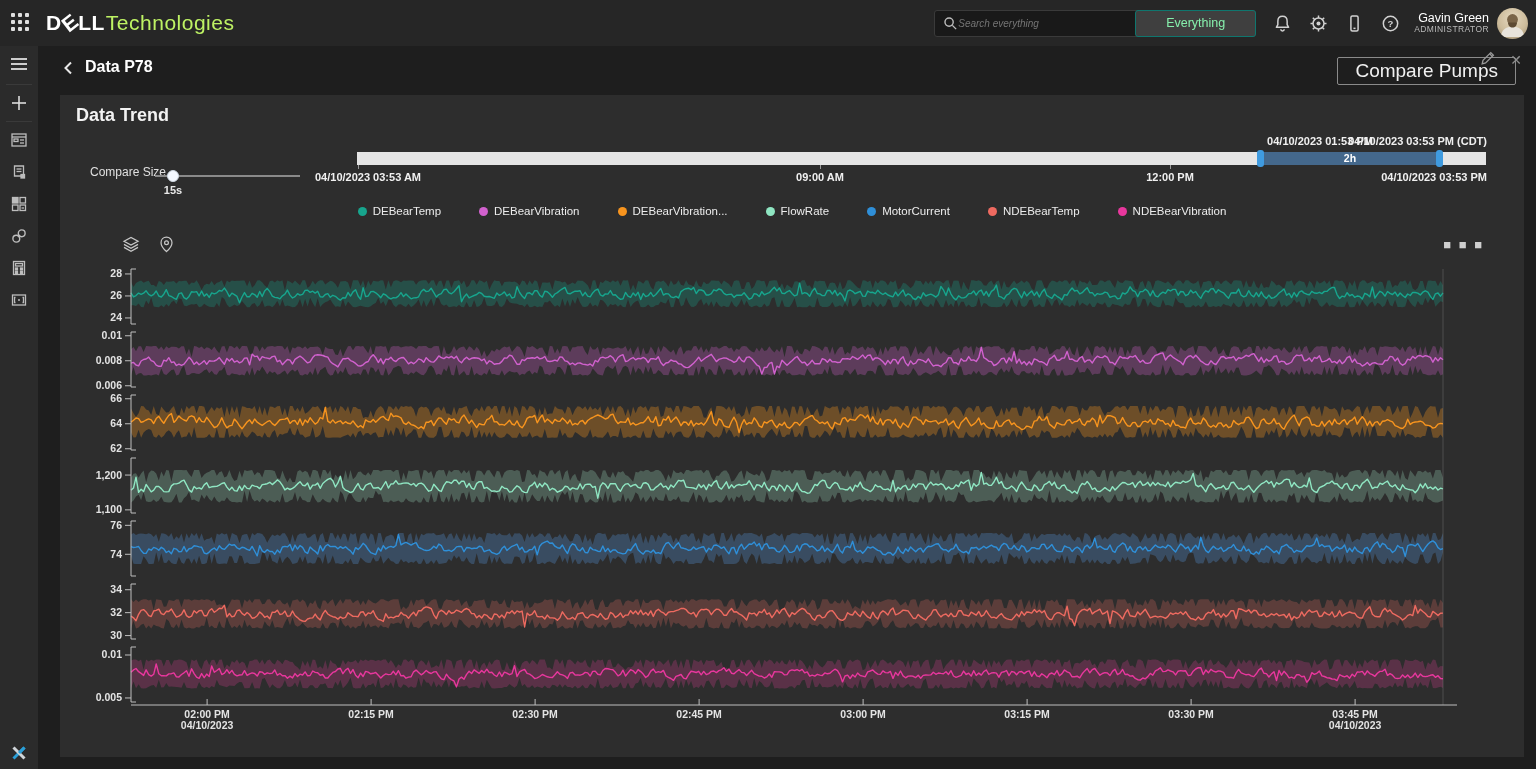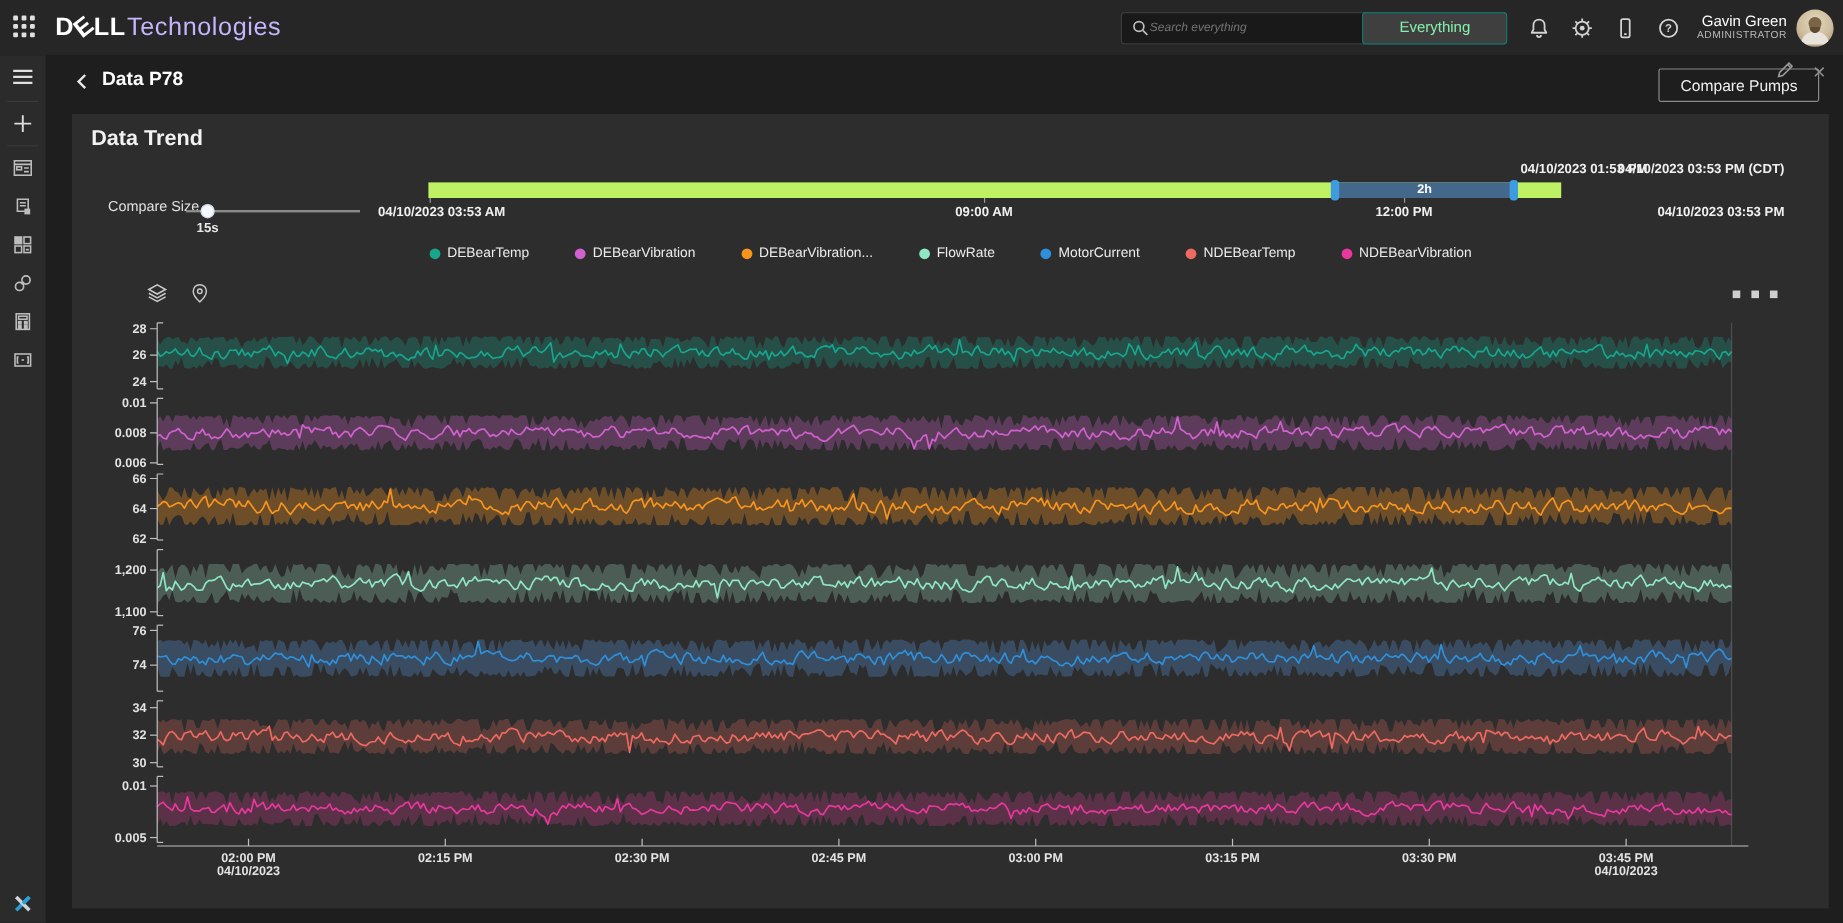--- a/index.html
+++ b/index.html
@@ -9,21 +9,21 @@
   
   .topbar { position:absolute; top:0; left:0; width:1536px; height:46px; background:#262626;
     display:flex; align-items:center; padding:0 8px 0 10px; z-index:30; }
   .appgrid { width:22px; height:22px; display:grid; grid-template-columns:repeat(3,6px);
     grid-template-rows:repeat(3,6px); gap:1px; margin-right:14px; cursor:pointer; }
   .appgrid i { width:4px; height:4px; background:#e0e0e0; border-radius:1px; margin:auto; }
   .brand { display:flex; align-items:baseline; color:#fff; font-size:21px; letter-spacing:.5px; }
   .brand .b1 { font-weight:bold; }
   .brand .be { font-weight:bold; display:inline-block; transform:rotate(-38deg); margin:0 1px; }
   .brand .b2 { font-weight:bold; margin-right:1px; }
-  .brand .b3 { font-weight:300; color:#c4b5fd; }
+  .brand .b3 { font-weight:300; color:#bef264; }
   .search { margin-left:auto; width:322px; height:27px; background:#191919; border:1px solid #3a3a3a;
     border-radius:3px; display:flex; align-items:center; padding-left:8px; }
   .search input { flex:1; background:transparent; border:none; outline:none; color:#cfcfcf;
     font-style:italic; font-size:10px; font-family:"Liberation Sans",sans-serif; }
   .scope-btn { height:27px; margin-right:-1px; padding:0 30px; background:#3f3f3f; border:1px solid #0f766e;
     border-radius:3px; color:#86efac; font-size:12.5px; cursor:pointer; display:flex; align-items:center; }
   .tb-icons { display:flex; align-items:center; gap:12px; margin:0 12px 0 14px; }
   .tb-icon { width:24px; height:24px; display:flex; align-items:center; justify-content:center; cursor:pointer; }
   .userblock { text-align:right; margin-right:8px; line-height:1.15; cursor:pointer; }
   .user-name { font-size:12.5px; color:#fff; }
@@ -38,37 +38,37 @@
   .side-item.burger { height:36px; border-bottom:0; }
   .side-sep { height:1px; background:#3a3a3a; margin:2px 6px; }
   .side-logo { position:absolute; bottom:8px; left:0; width:38px; display:flex; justify-content:center; }
 
   
   .main { position:absolute; top:46px; left:38px; width:1498px; height:723px; background:#1e1e1e; }
   .page-header { position:absolute; top:0; left:0; right:0; height:48px; }
   .back-btn { position:absolute; left:22px; top:13px; width:18px; height:18px; cursor:pointer; }
   .page-title { position:absolute; left:47px; top:12px; font-size:16px; font-weight:bold; color:#fff; }
   .compare-btn { position:absolute; right:20px; top:11px; height:28px; padding:0 17px; background:transparent;
-    border:1px solid #8a8a8a; border-radius:2px; color:#f0f0f0; font-size:13px; cursor:pointer;
+    border:1px solid #8a8a8a; border-radius:2px; color:#f0f0f0; font-size:19px; cursor:pointer;
     font-family:"Liberation Sans",sans-serif; }
   .hdr-edit { position:absolute; right:40px; top:4px; cursor:pointer; z-index:5; }
   .hdr-close { position:absolute; right:14px; top:6px; cursor:pointer; z-index:5; font-size:14px; color:#8f8f8f; }
 
   
   .panel { position:absolute; left:22px; top:49px; width:1464px; height:662px; background:#2d2d2d; }
   .panel-title { position:absolute; left:16px; top:10px; font-size:18px; font-weight:bold; color:#f2f2f2; }
 
   .interval-label { position:absolute; left:30px; top:70px; font-size:12px; color:#e0e0e0; }
   .interval-track { position:absolute; left:95px; top:80px; width:145px; height:2px; background:#8a8a8a; }
   .interval-handle { position:absolute; top:-5px; width:12px; height:12px; border-radius:50%;
     background:#f4f8ff; border:1px solid #cfd8e2; cursor:pointer; }
   .interval-value { position:absolute; left:95px; top:89px; width:40px; text-align:center;
     font-size:11px; font-weight:bold; color:#e8e8e8; }
 
-  .timebar { position:absolute; left:297px; top:57px; width:944px; height:13px; background:#bef264; }
+  .timebar { position:absolute; left:297px; top:57px; width:1129px; height:13px; background:#e5e5e5; }
   .tb-selection { position:absolute; top:0; height:13px; background:#44688c; }
   .tb-sel-label { position:absolute; top:0; width:100%; text-align:center; font-size:10.5px;
     font-weight:bold; color:#fff; line-height:13px; }
   .tb-handle { position:absolute; top:-2px; width:7px; height:17px; border-radius:3px; background:#3f9be0; cursor:ew-resize; }
   .tb-handle.left { left:-3px; } .tb-handle.right { right:-3px; }
   .tb-tick { position:absolute; width:1px; height:4px; background:#9a9a9a; top:70px; }
   .tb-lbl { position:absolute; font-size:11px; font-weight:bold; color:#f0f0f0; white-space:nowrap; }
   .tb-lbl.above { top:40px; }
   .tb-lbl.below { top:76px; }
 

